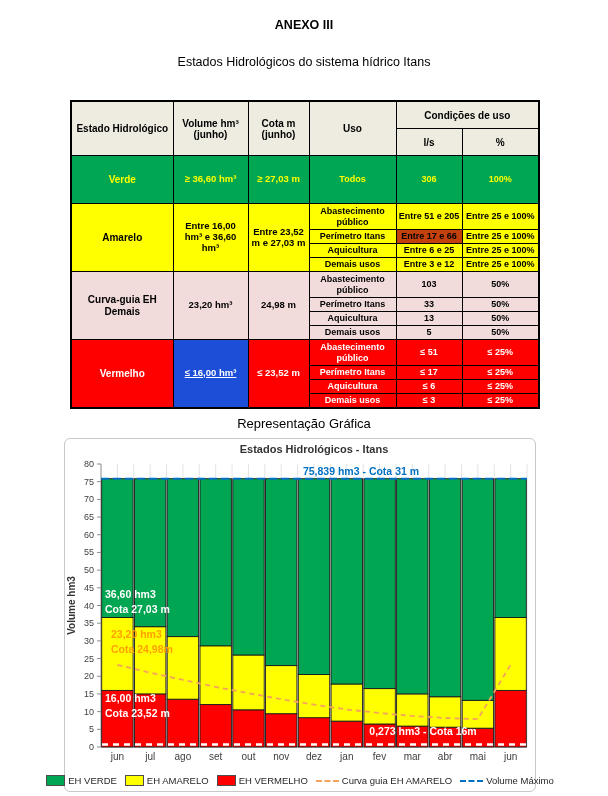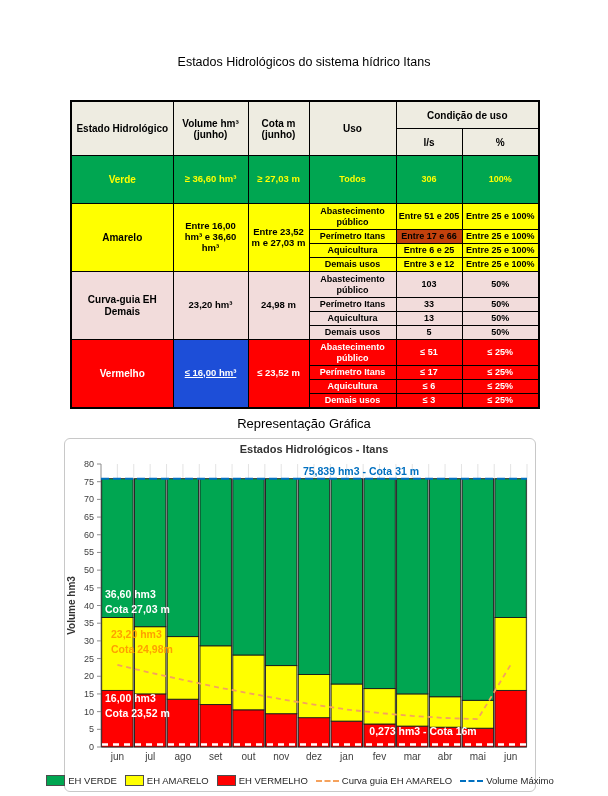--- a/index.html
+++ b/index.html
@@ -31,40 +31,41 @@
     justify-content:center; align-items:center; gap:8px; font-size:9.5px; color:#262626; }
   .legend-item { display:inline-flex; align-items:center; white-space:nowrap; }
   .sw-box { width:17px; height:9px; border:1px solid #4d4d4d; display:inline-block; margin-right:3px; }
   .sw-dash { width:23px; height:0; border-top:2px dashed #000; display:inline-block; margin-right:3px; }
 </style>
 </head>
 <body>
 
 <div class="page">
 
+  <div class="doc-title">ANEXO III</div>
   <div class="doc-sub1">Estados Hidrológicos do sistema hídrico Itans</div>
 
   <table class="cond">
     <colgroup>
       <col style="width:102px">
         <col style="width:75px">
         <col style="width:61px">
       <col style="width:87px">
         <col style="width:66px">
         <col style="width:77px">
     </colgroup>
     <thead>
       <tr>
         <th rowspan="2">Estado Hidrológico</th>
         <th rowspan="2" class="pre">Volume hm³
 (junho)</th>
         <th rowspan="2" class="pre">Cota m
 (junho)</th>
         <th rowspan="2">Uso</th>
-        <th colspan="2">Condição de uso</th>
+        <th colspan="2">Condições de uso</th>
       </tr>
       <tr>
         <th>l/s</th>
         <th>%</th>
       </tr>
     </thead>
     <tbody id="tbody">
         <tr style="height: 48px;">
           <td rowspan="1" class="cell-estado" style="background: rgb(0, 166, 81); color: rgb(255, 255, 0);">Verde</td>
           <td rowspan="1" class="cell-volume" style="background: rgb(0, 166, 81); color: rgb(255, 255, 0);">≥ 36,60 hm³</td>

